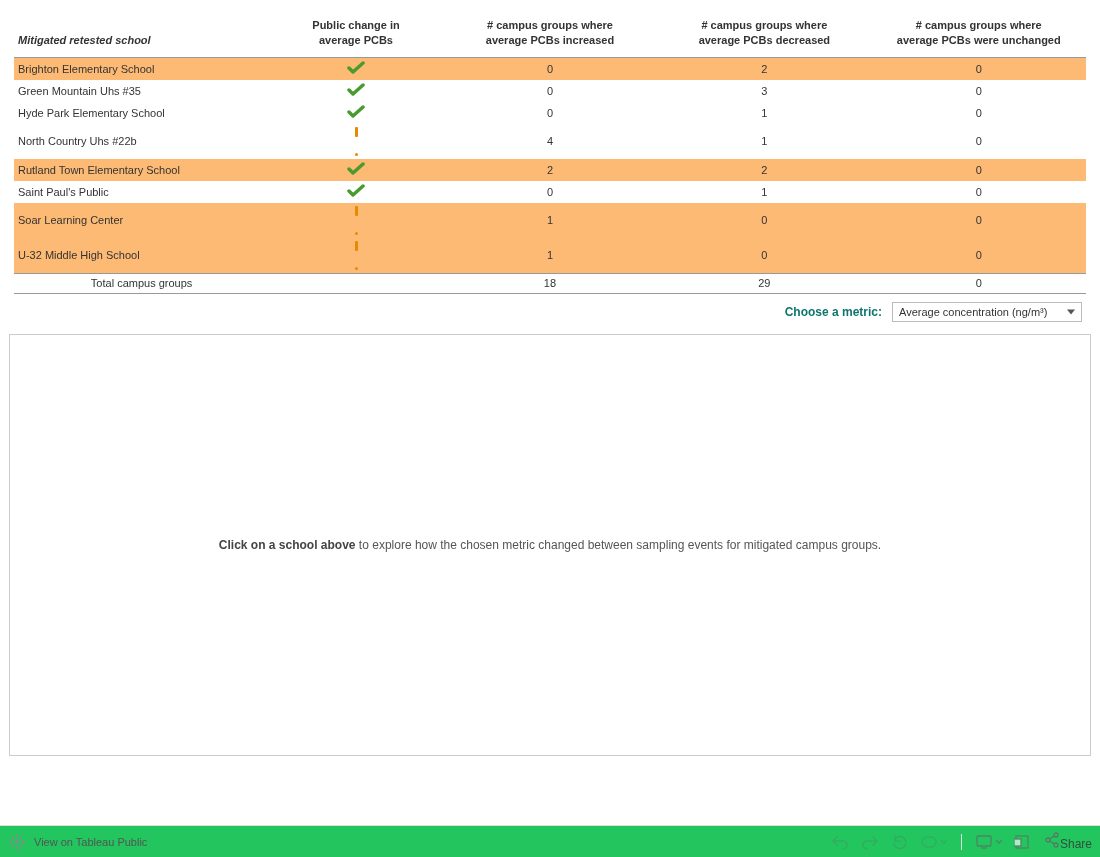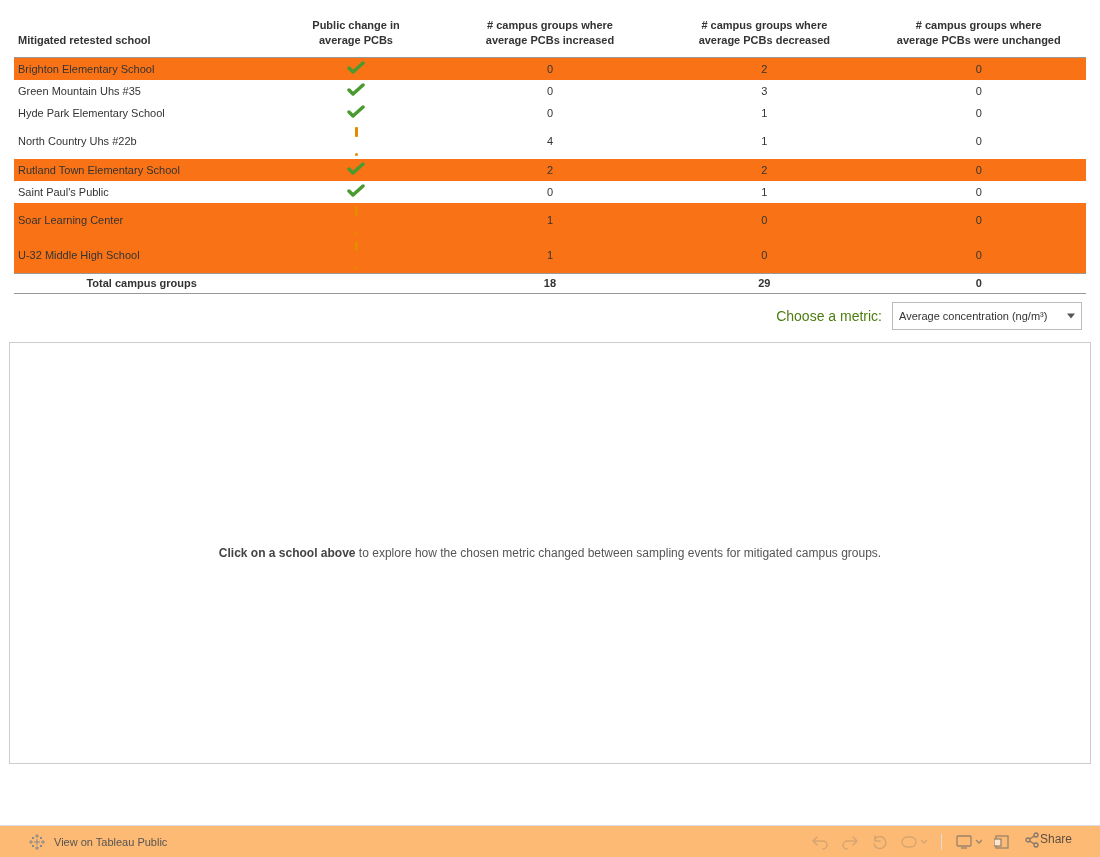--- a/index.html
+++ b/index.html
@@ -22,61 +22,61 @@
   }
   th {
     font-weight: bold;
     font-size: 11px;
     text-align: center;
     padding: 6px 4px 8px 4px;
     border-bottom: 1px solid #999;
     vertical-align: bottom;
     line-height: 1.4;
   }
-  th.school-col { text-align: left; padding-left: 4px; width: 250px;}
+  th.school-col { text-align: left; padding-left: 4px; width: 250px; font-style: italic;}
   th.overall-col { width: 170px; }
   th.num-col { width: 210px; margin-top: 20px; }
   tbody tr td {
     padding: 3px 4px;
     font-size: 11px;
     text-align: center;
     vertical-align: middle;
     height: 20px;
   }
   tbody tr td.school-name { text-align: left; padding-left: 4px; }
-  tbody tr.zebra td { background: #f97316; }
+  tbody tr.zebra td { background: #fdba74; }
   tbody tr.total td {
-    font-weight: bold;
+    font-weight: normal;
     border-top: 1px solid #999;
     border-bottom: 1px solid #999;
     padding-bottom:4px;
   }
   tbody tr.total td.school-name { text-align:center; }
   .check-green svg path { fill: none; stroke: #4a9b2f; stroke-width: 3.5; stroke-linecap: round; stroke-linejoin: round; }
   .excl-orange { color: #e68a00; font-weight: bold; font-size: 15px; line-height:1;}
   .control-row {
     display: flex;
     justify-content: flex-end;
     align-items: center;
     padding: 8px 18px 6px 0;
     gap: 10px;
   }
   .control-label {
-    font-weight: normal;
-    font-size: 14px;
-    color: #4d7c0f;
+    font-weight: bold;
+    font-size: 12px;
+    color: #0f766e;
   }
   .dropdown {
     border: 1px solid #bbb;
     background: #fff;
     font-size: 11px;
     padding: 2px 22px 2px 6px;
     position: relative;
     min-width: 190px;
-    height: 28px;
+    height: 20px;
     display:flex; align-items:center;
     cursor: pointer;
   }
   .dropdown::after {
     content: "";
     position: absolute;
     right: 6px;
     top: 50%;
     transform: translateY(-50%);
     border-left: 4px solid transparent;
@@ -99,33 +99,33 @@
   .prompt b { font-weight: bold; color:#444;}
   .footer {
     position: absolute;
     bottom: 0;
     left: 0;
     right: 0;
     height: 32px;
     border-top: 1px solid #ddd;
     display: flex;
     align-items: center;
-    padding: 0 28px;
-    background: #fdba74;
+    padding: 0 8px;
+    background: #22c55e;
     font-size: 11px;
     color: #555;
     justify-content: space-between;
   }
   .footer-left { display:flex; align-items:center; gap:8px; }
   .footer-right { display:flex; align-items:center; gap:14px; color:#666;}
   .footer-right .grp { display:flex; align-items:center; gap:12px;}
   .footer-right .sep { width:1px; height:16px; background:#ddd;}
   .ficon { cursor:pointer; display:flex; align-items:center; opacity:0.65;}
   .ficon.disabled { opacity:0.25; cursor:default;}
-  .share { display:flex; align-items:flex-start; gap:0; cursor:pointer; opacity:0.8; font-size:12px; color:#333;}
+  .share { display:flex; align-items:flex-end; gap:0; cursor:pointer; opacity:0.8; font-size:12px; color:#333;}
   .tableau-logo { display:flex; align-items:center; gap:8px; cursor:pointer;}
   .tableau-logo-mark { width:18px; height:18px; position:relative;}
   .tableau-logo-text { color:#555; font-size:11px;}
 </style>
 </head>
 <body>
 
 <div class="table-wrap">
   <table>
     <thead>

